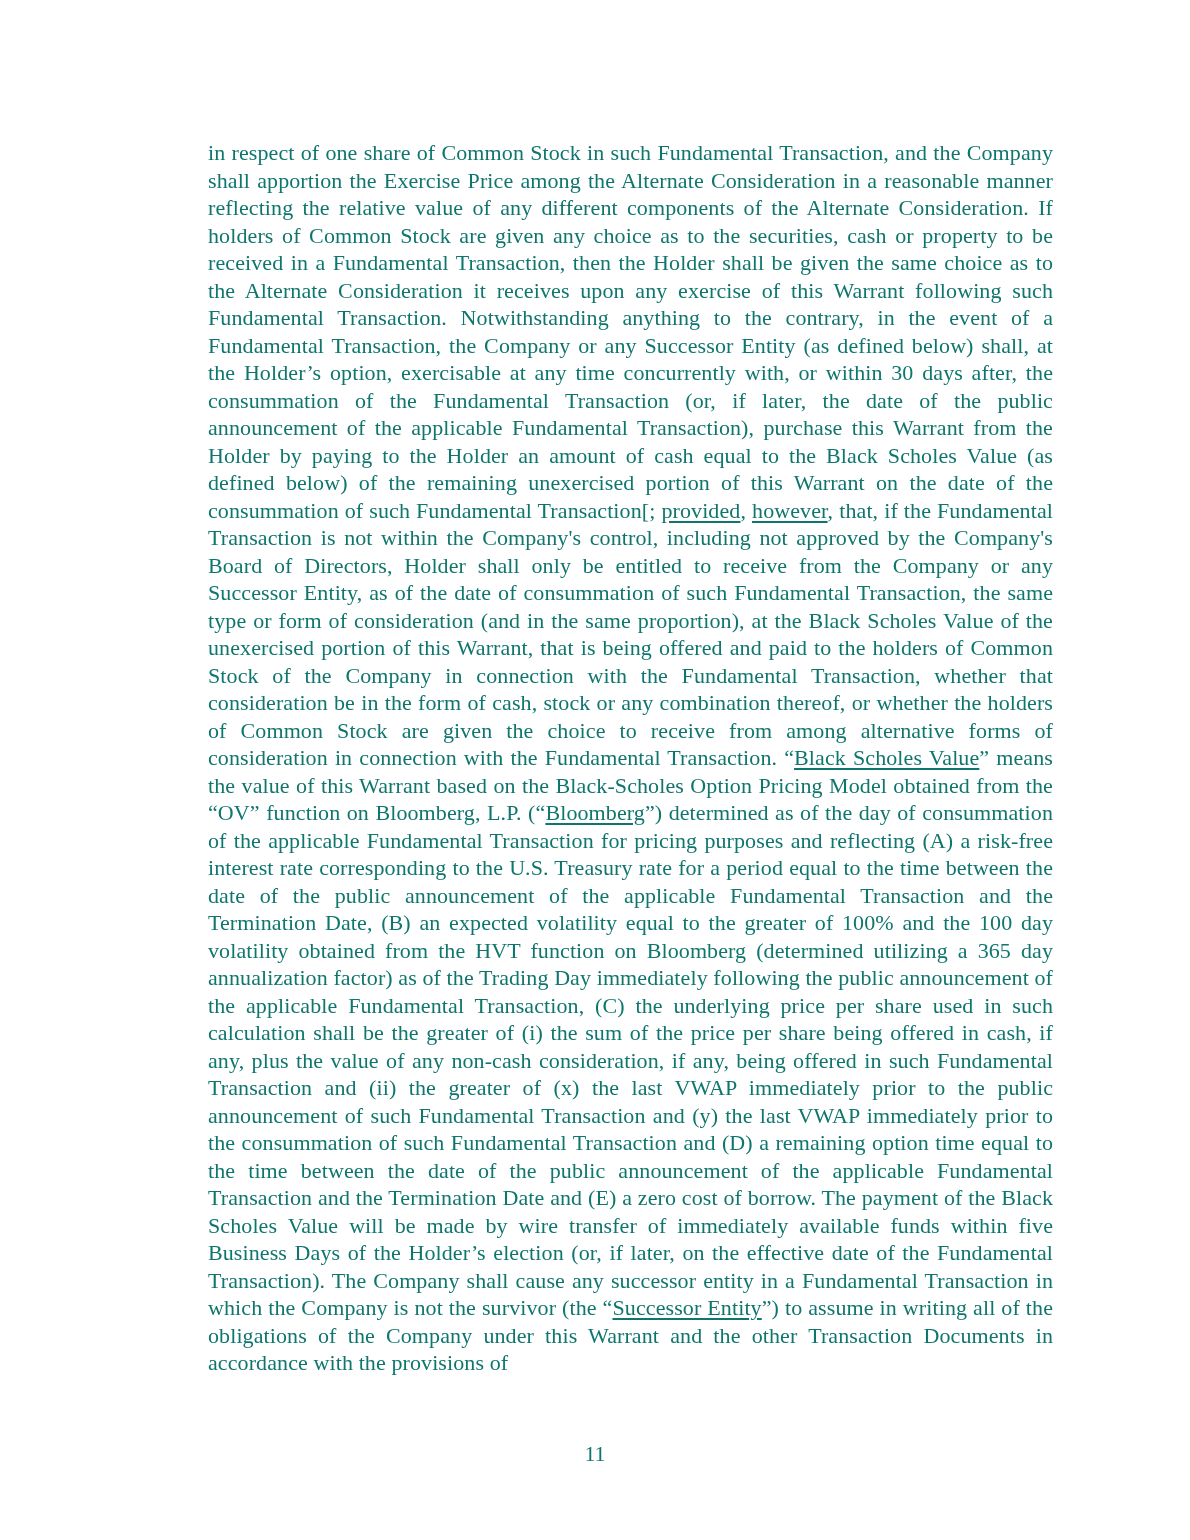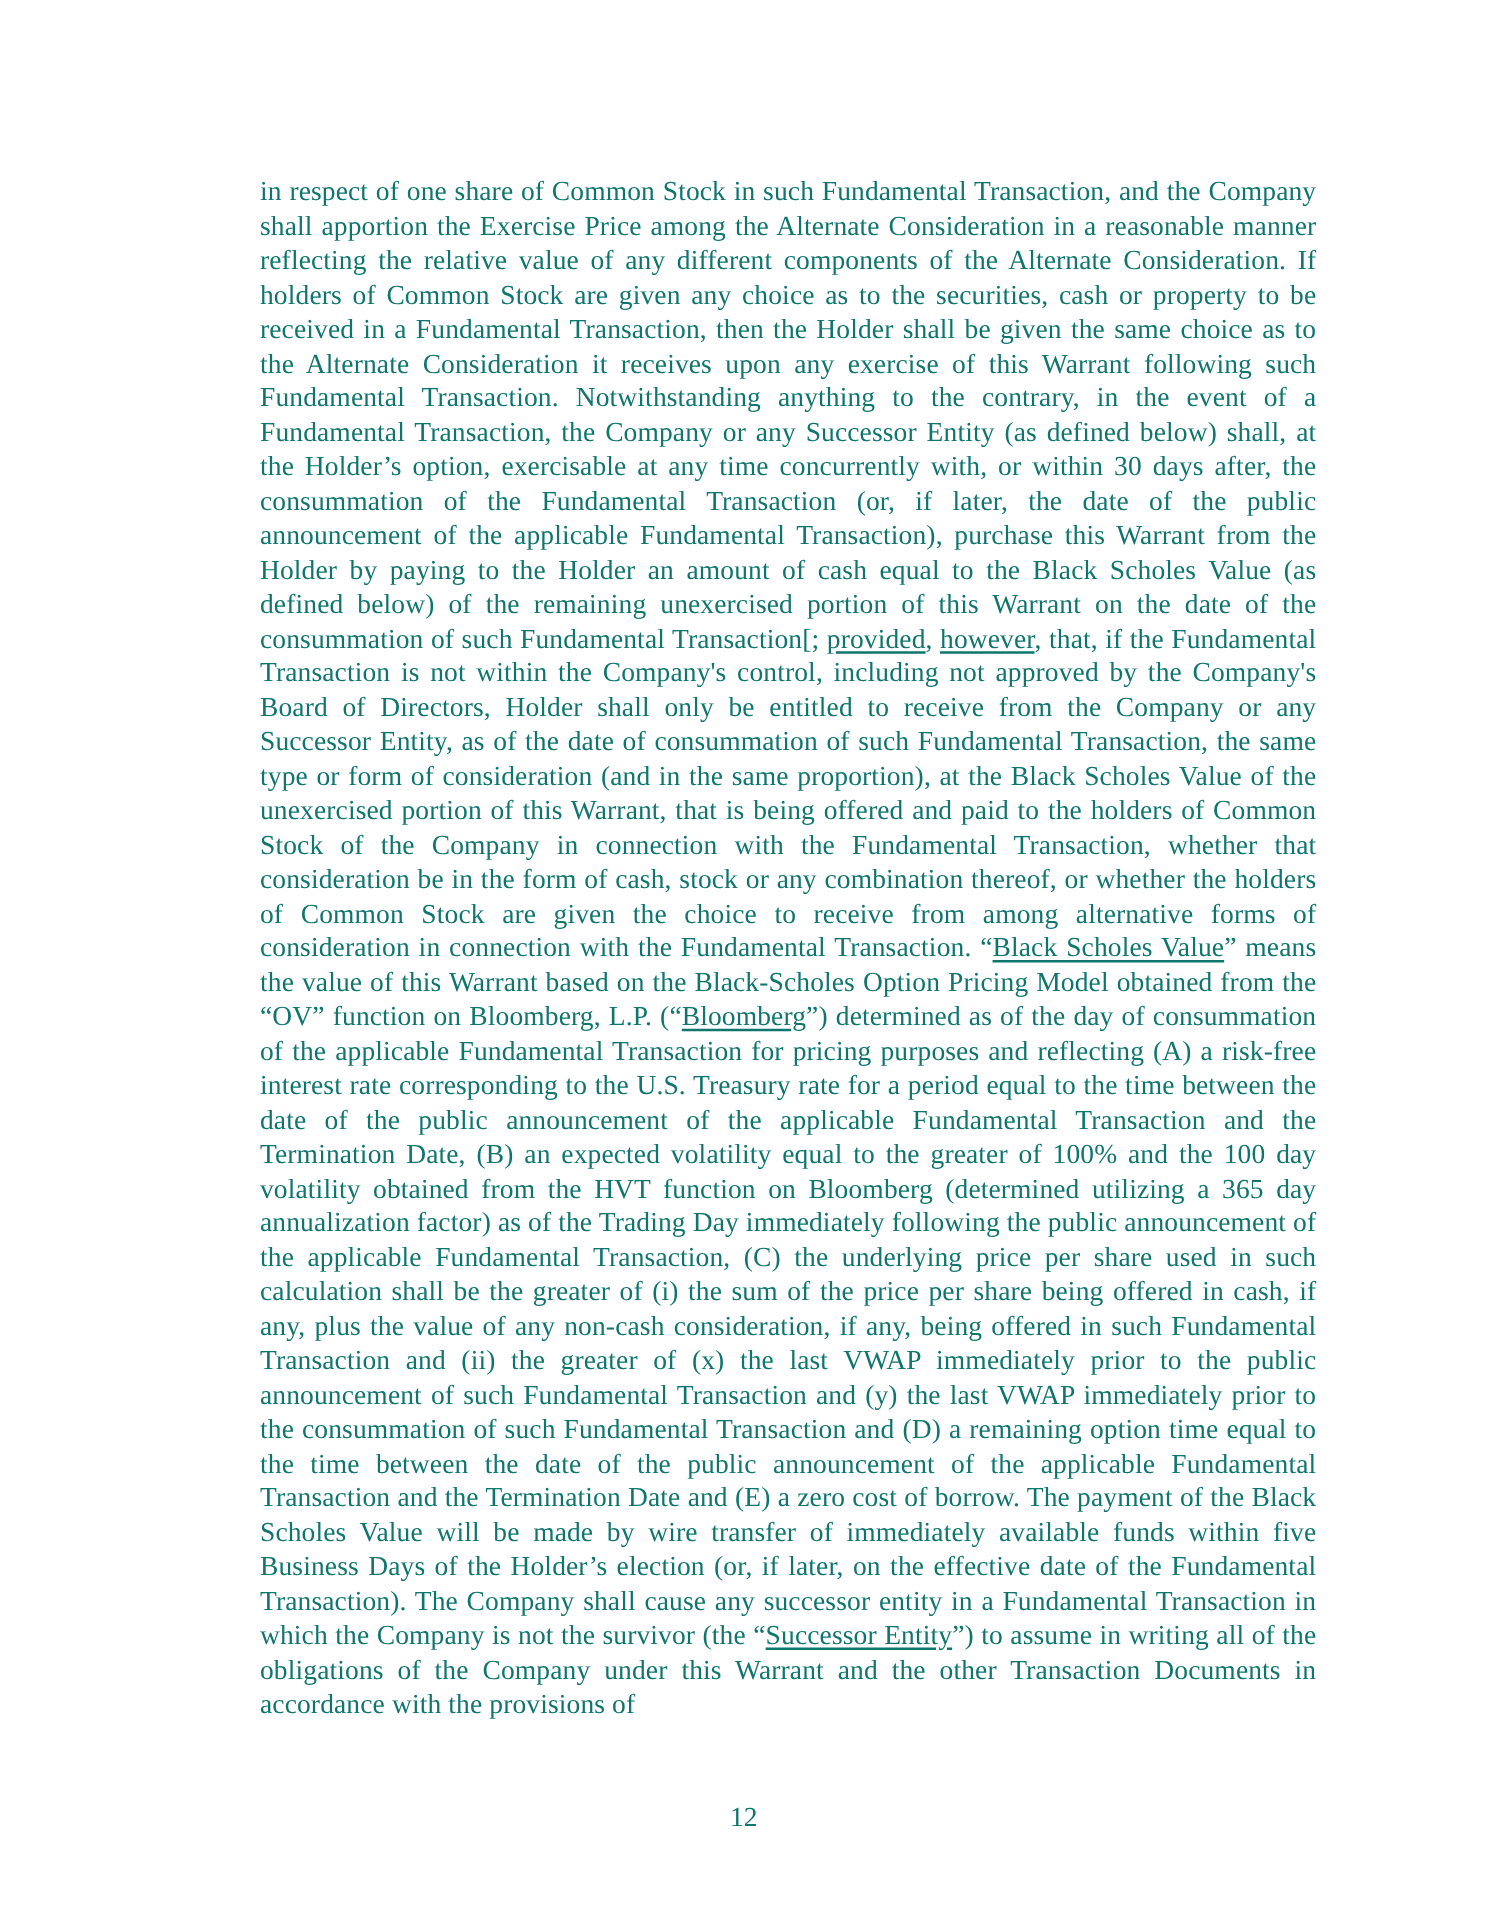--- a/index.html
+++ b/index.html
@@ -36,14 +36,14 @@
     line-height: 27px;
   }
 </style>
 </head>
 <body>
 
 <div class="page">
   <div class="content">
     <p><span>in respect of one share of Common Stock in such Fundamental Transaction, and the Company shall apportion the Exercise Price among the Alternate Consideration in a reasonable manner reflecting the relative value of any different components of the Alternate Consideration.  If holders of Common Stock are given any choice as to the securities, cash or property to be received in a Fundamental Transaction, then the Holder shall be given the same choice as to the Alternate Consideration it receives upon any exercise of this Warrant following such Fundamental Transaction.  Notwithstanding anything to the contrary, in the event of a Fundamental Transaction, the Company or any Successor Entity (as defined below) shall, at the Holder’s option, exercisable at any time concurrently with, or within 30 days after, the consummation of the Fundamental Transaction (or, if later, the date of the public announcement of the applicable Fundamental Transaction), purchase this Warrant from the Holder by paying to the Holder an amount of cash equal to the Black Scholes Value (as defined below) of the remaining unexercised portion of this Warrant on the date of the consummation of such Fundamental Transaction[; </span><span class="u">provided</span><span>, </span><span class="u">however</span><span>, that, if the Fundamental Transaction is not within the Company's control, including not approved by the Company's Board of Directors, Holder shall only be entitled to receive from the Company or any Successor Entity, as of the date of consummation of such Fundamental Transaction, the same type or form of consideration (and in the same proportion), at the Black Scholes Value of the unexercised portion of this Warrant, that is being offered and paid to the holders of Common Stock of the Company in connection with the Fundamental Transaction, whether that consideration be in the form of cash, stock or any combination thereof, or whether the holders of Common Stock are given the choice to receive from among alternative forms of consideration in connection with the Fundamental Transaction.  “</span><span class="u">Black Scholes Value</span><span>” means the value of this Warrant based on the Black-Scholes Option Pricing Model obtained from the “OV” function on Bloomberg, L.P. (“</span><span class="u">Bloomberg</span><span>”) determined as of the day of consummation of the applicable Fundamental Transaction for pricing purposes and reflecting (A) a risk-free interest rate corresponding to the U.S. Treasury rate for a period equal to the time between the date of the public announcement of the applicable Fundamental Transaction and the Termination Date, (B) an expected volatility equal to the greater of 100% and the 100 day volatility obtained from the HVT function on Bloomberg (determined utilizing a 365 day annualization factor) as of the Trading Day immediately following the public announcement of the applicable Fundamental Transaction, (C) the underlying price per share used in such calculation shall be the greater of (i) the sum of the price per share being offered in cash, if any, plus the value of any non-cash consideration, if any, being offered in such Fundamental Transaction and (ii) the greater of (x) the last VWAP immediately prior to the public announcement of such Fundamental Transaction and (y) the last VWAP immediately prior to the consummation of such Fundamental Transaction and (D) a remaining option time equal to the time between the date of the public announcement of the applicable Fundamental Transaction and the Termination Date and (E) a zero cost of borrow. The payment of the Black Scholes Value will be made by wire transfer of immediately available funds within five Business Days of the Holder’s election (or, if later, on the effective date of the Fundamental Transaction).  The Company shall cause any successor entity in a Fundamental Transaction in which the Company is not the survivor (the “</span><span class="u">Successor Entity</span><span>”) to assume in writing all of the obligations of the Company under this Warrant and the other Transaction Documents in accordance with the provisions of</span></p>
   </div>
-  <div class="page-number">12</div>
+  <div class="page-number">11</div>
 </div>
 
 </body></html>

